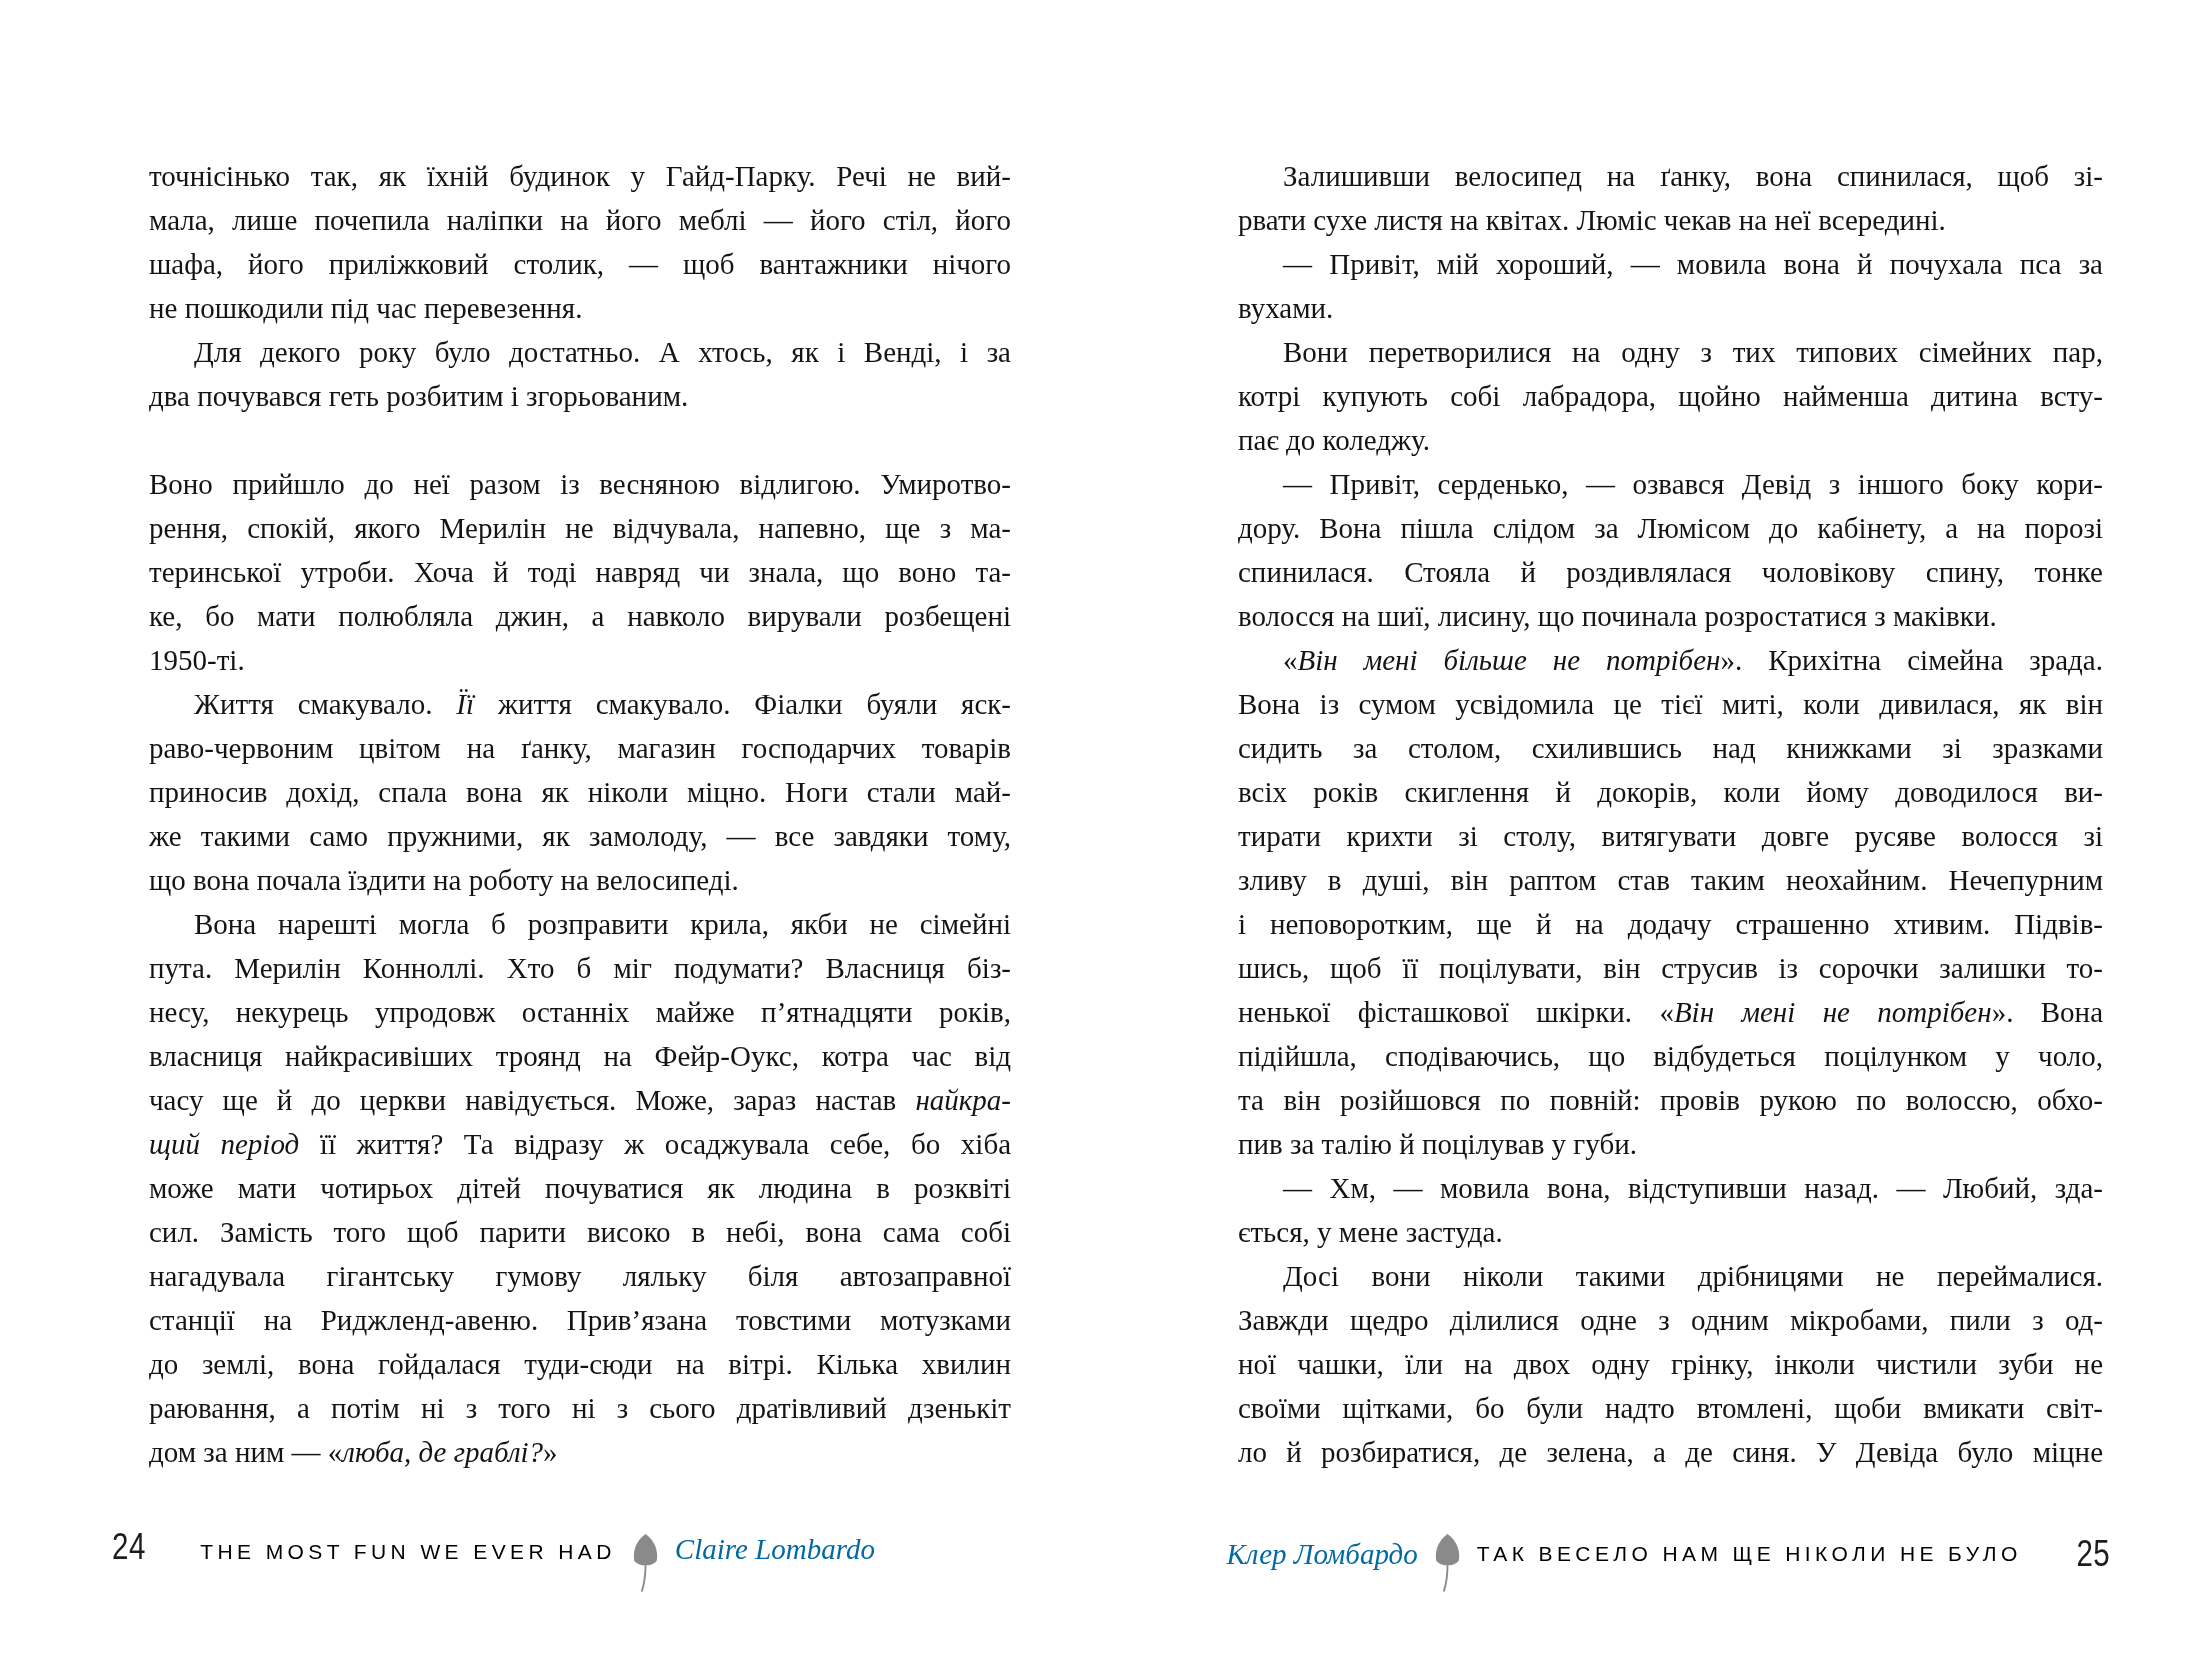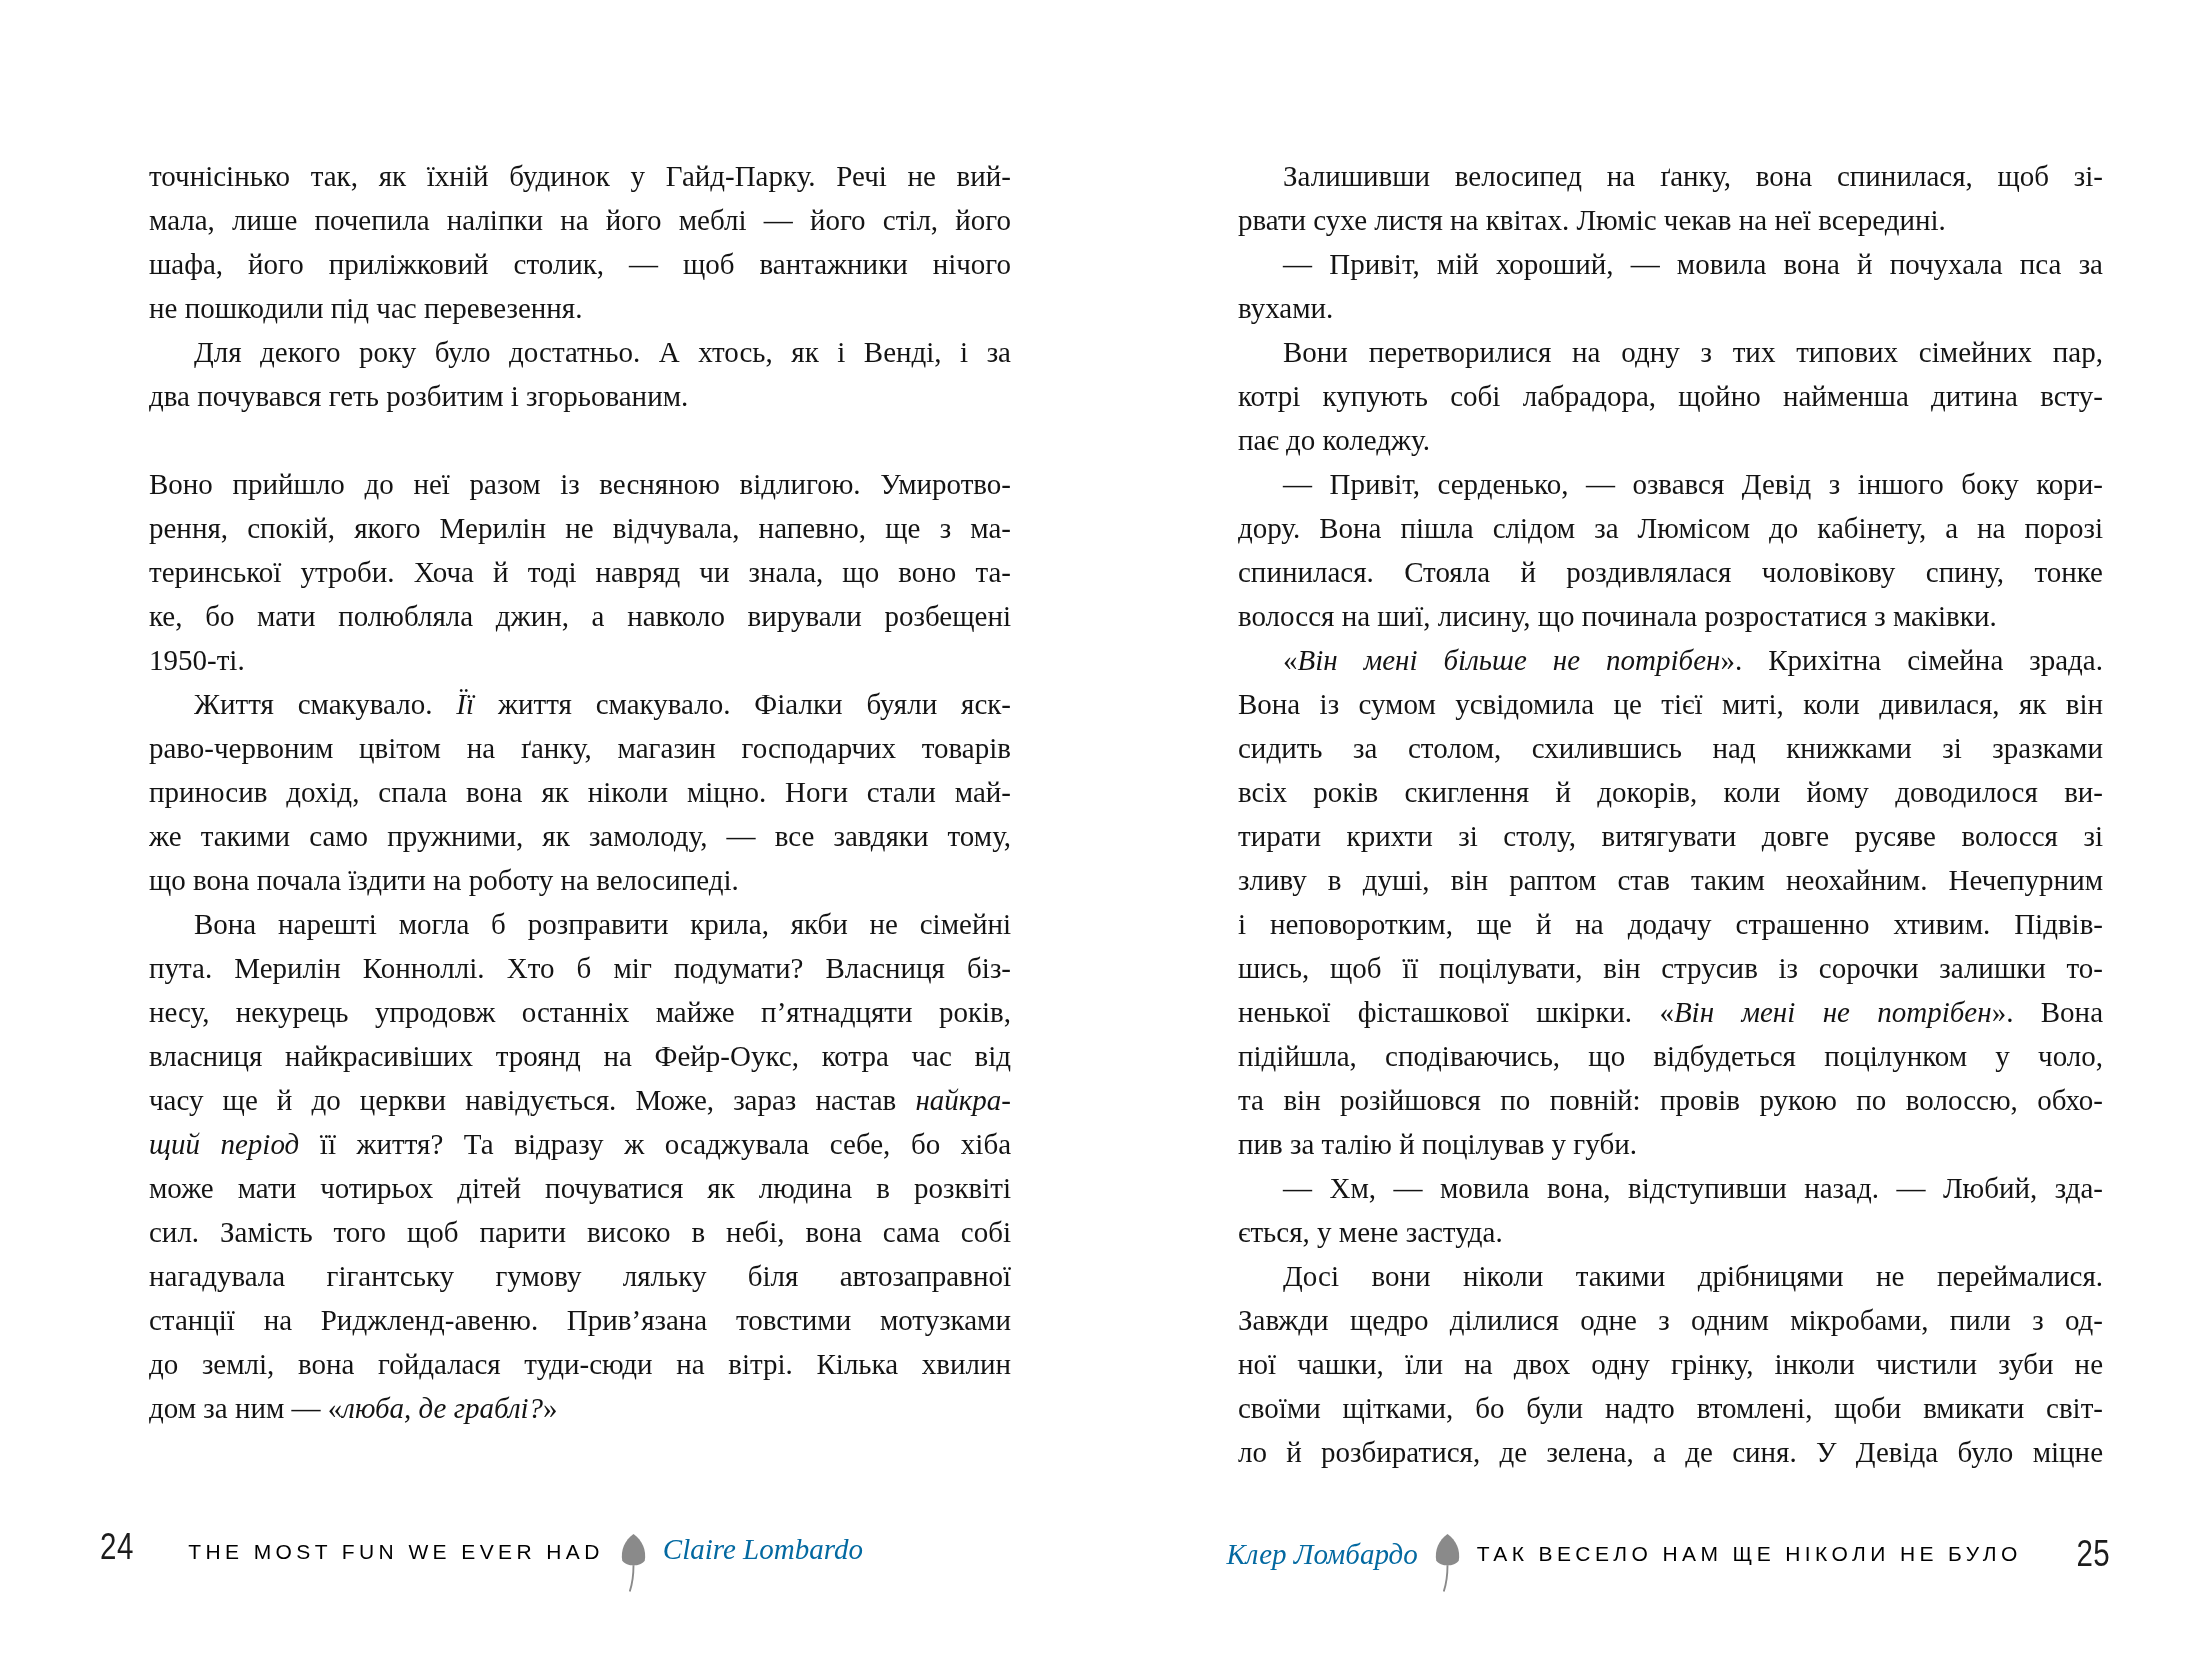--- a/index.html
+++ b/index.html
@@ -43,20 +43,21 @@
   .line.indent { text-indent: 45px; }
   .line.gap    { margin-top: 44px; }
   .line .it    { font-style: italic; }
 
   .footer {
     position: absolute;
     top: 1526px;
     height: 56px;
     display: flex;
     align-items: baseline;
+    margin-left: 12px;
   }
   .footer.footer-left  { left: 100px; }
   .footer.footer-right { right: 95px; align-items: center; }
 
   .page-num {
     font-family: "Liberation Sans", sans-serif;
     font-size: 36px;
     letter-spacing: 0.6px;
     color: #1c1c1c;
     transform: scaleX(0.82);
@@ -112,20 +113,21 @@
       <div class="line"><span>пута. Мерилін Конноллі. Хто б міг подумати? Власниця біз-</span></div>
       <div class="line"><span>несу, некурець упродовж останніх майже п’ятнадцяти років,</span></div>
       <div class="line"><span>власниця найкрасивіших троянд на Фейр-Оукс, котра час від</span></div>
       <div class="line"><span>часу ще й до церкви навідується. Може, зараз настав </span><span class="it">найкра-</span></div>
       <div class="line"><span class="it">щий період</span><span> її життя? Та відразу ж осаджувала себе, бо хіба</span></div>
       <div class="line"><span>може мати чотирьох дітей почуватися як людина в розквіті</span></div>
       <div class="line"><span>сил. Замість того щоб парити високо в небі, вона сама собі</span></div>
       <div class="line"><span>нагадувала гігантську гумову ляльку біля автозаправної</span></div>
       <div class="line"><span>станції на Риджленд-авеню. Прив’язана товстими мотузками</span></div>
       <div class="line"><span>до землі, вона гойдалася туди-сюди на вітрі. Кілька хвилин</span></div>
+      <div class="line"><span>раювання, а потім ні з того ні з сього дратівливий дзенькіт</span></div>
       <div class="line last"><span>дом за ним — «</span><span class="it">люба, де граблі?</span><span>»</span></div>
     </div>
 
   <div class="footer footer-left">
     <span class="page-num">24</span>
     <span class="sp-xl"></span>
     <span class="footer-book-title">THE MOST FUN WE EVER HAD</span>
     <span class="sp-m"></span>
     <svg class="leaf-icon" width="29" height="60" viewBox="0 0 46 96">
       <path d="M23 2 C9 12 2 28 5 45 C12 55 34 55 41 45 C44 28 37 12 23 2 Z" fill="#8a8a8a"></path>

